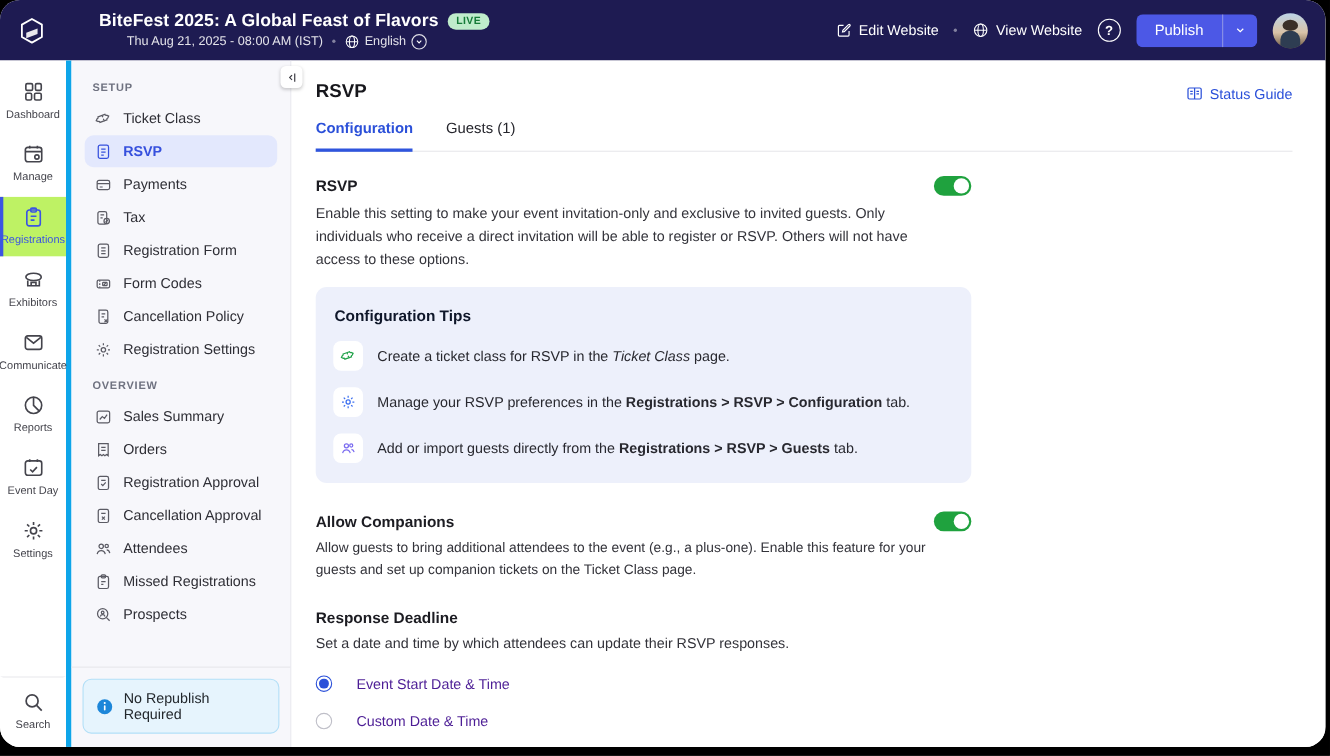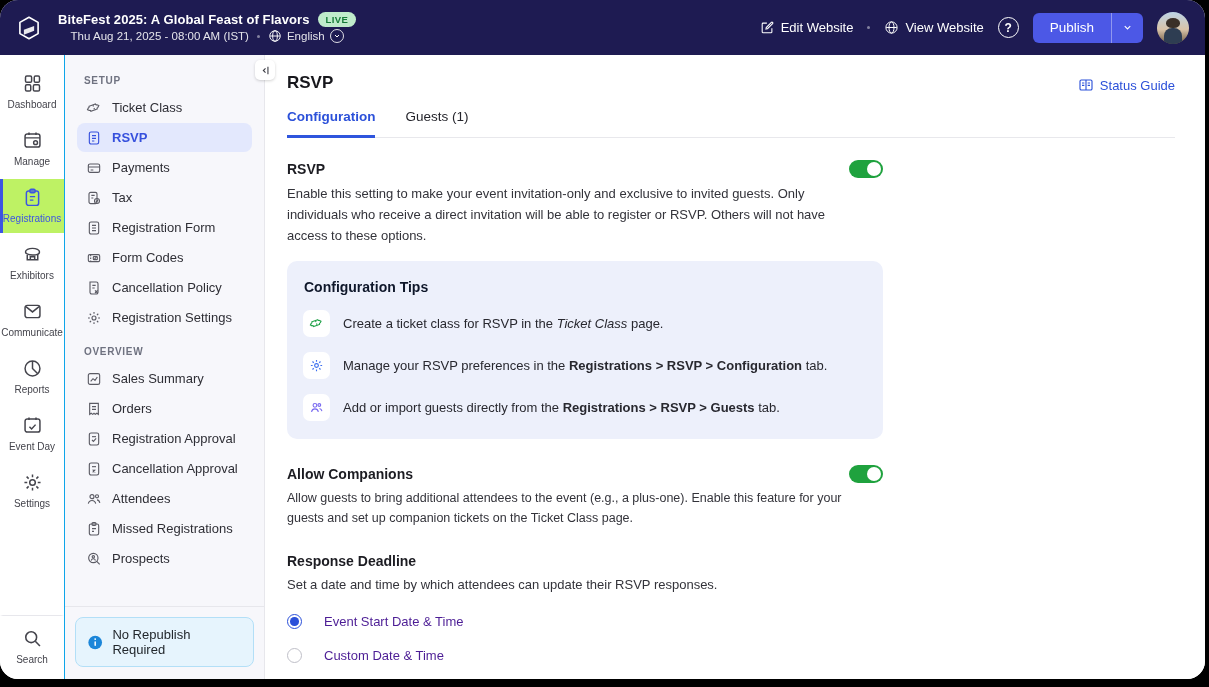--- a/index.html
+++ b/index.html
@@ -4,41 +4,41 @@
 <style>
   * { margin:0; padding:0; box-sizing:border-box; }
   html,body { width:1209px; height:687px; background:#000; font-family:"Liberation Sans", sans-serif; overflow:hidden; }
   .window { position:absolute; top:0; left:0; width:1205px; height:679px; border-radius:18px; overflow:hidden; background:#fff; display:flex; flex-direction:column; }
 
   
   .topbar { height:55px; flex:0 0 55px; background:#1e1b52; display:flex; align-items:center; padding:0 16px 0 12px; gap:12px; color:#fff; }
   .logo { width:34px; height:34px; display:flex; align-items:center; justify-content:center; flex:0 0 auto; }
   .title-block { display:flex; flex-direction:column; gap:2px; }
   .title-row { display:flex; align-items:center; gap:8px; }
-  .event-title { font-size:13px; font-weight:700; letter-spacing:.1px; }
+  .event-title { font-size:16px; font-weight:700; letter-spacing:.1px;margin-left:32px; }
   .live-badge { background:#bfeccb; color:#157a38; font-size:9.5px; font-weight:700; padding:2px 8px 2.5px; border-radius:9px; letter-spacing:.4px; }
   .date-row { display:flex; align-items:center; gap:8px; font-size:11.5px; color:rgba(255,255,255,.88);justify-content:center; }
   .dot-sep { width:3px; height:3px; border-radius:50%; background:rgba(255,255,255,.45); }
   .lang { display:flex; align-items:center; gap:5px; }
   .chev-circle { width:14px; height:14px; border:1.2px solid rgba(255,255,255,.85); border-radius:50%; display:flex; align-items:center; justify-content:center; }
   .topbar-right { margin-left:auto; display:flex; align-items:center; gap:14px; }
   .top-link { display:flex; align-items:center; gap:6px; font-size:13px; color:#fff; cursor:pointer; }
   .help-circle { width:21px; height:21px; border:1.4px solid #fff; border-radius:50%; display:flex; align-items:center; justify-content:center; font-size:12px; font-weight:700; }
   .publish-split { display:flex; border-radius:6px; overflow:hidden; }
   .publish-main { background:#4c58e6; color:#fff; font-size:13.5px; padding:7px 17px 8px; }
   .publish-caret { background:#4c58e6; border-left:1px solid rgba(255,255,255,.38); padding:7px 10px 8px; display:flex; align-items:center; }
   .avatar { width:32px; height:32px; border-radius:50%; background:linear-gradient(180deg,#bcd4e6 0%,#d9c3a8 55%,#6b5742 100%); position:relative; overflow:hidden; flex:0 0 auto; }
   .avatar::after { content:""; position:absolute; left:9px; top:6px; width:14px; height:10px; border-radius:50% 50% 45% 45%; background:#3a3028; }
   .avatar::before { content:""; position:absolute; left:7px; top:16px; width:18px; height:16px; border-radius:8px 8px 0 0; background:#2e3d52; }
 
   
   .body-row { flex:1; display:flex; min-height:0; }
 
   
-  .rail { width:65px; flex:0 0 65px; background:#fff; border-right:1px solid #0ea5e9; display:flex; flex-direction:column; padding-top:10px; }
+  .rail { width:65px; flex:0 0 65px; background:#fff; border-right:5px solid #0ea5e9; display:flex; flex-direction:column; padding-top:10px; }
   .rail-item { display:flex; flex-direction:column; align-items:center; gap:5px; padding:8px 0 9px; margin-bottom:3px; font-size:10px; color:#44444c; border-left:3px solid transparent; border-right:3px solid transparent; cursor:pointer; }
   .rail-item svg { width:21px; height:21px; }
   .rail-item.active { background:#bef264; border-left-color:#3c55e2; color:#3c55e2; }
   .rail-spacer { flex:1; }
   .rail-search { border-top:1px solid #e7e7ec; padding:12px 0 14px; margin-bottom:0; }
 
   
   .sidebar { width:200px; flex:0 0 200px; background:#f7f7fb; border-right:1px solid #e7e7ec; display:flex; flex-direction:column; padding:14px 12px 0; position:relative; }
   .side-heading { font-size:10px; font-weight:700; color:#6f7280; letter-spacing:.7px; margin:6px 0 7px 7px; }
   .side-heading.second { margin-top:13px; }

